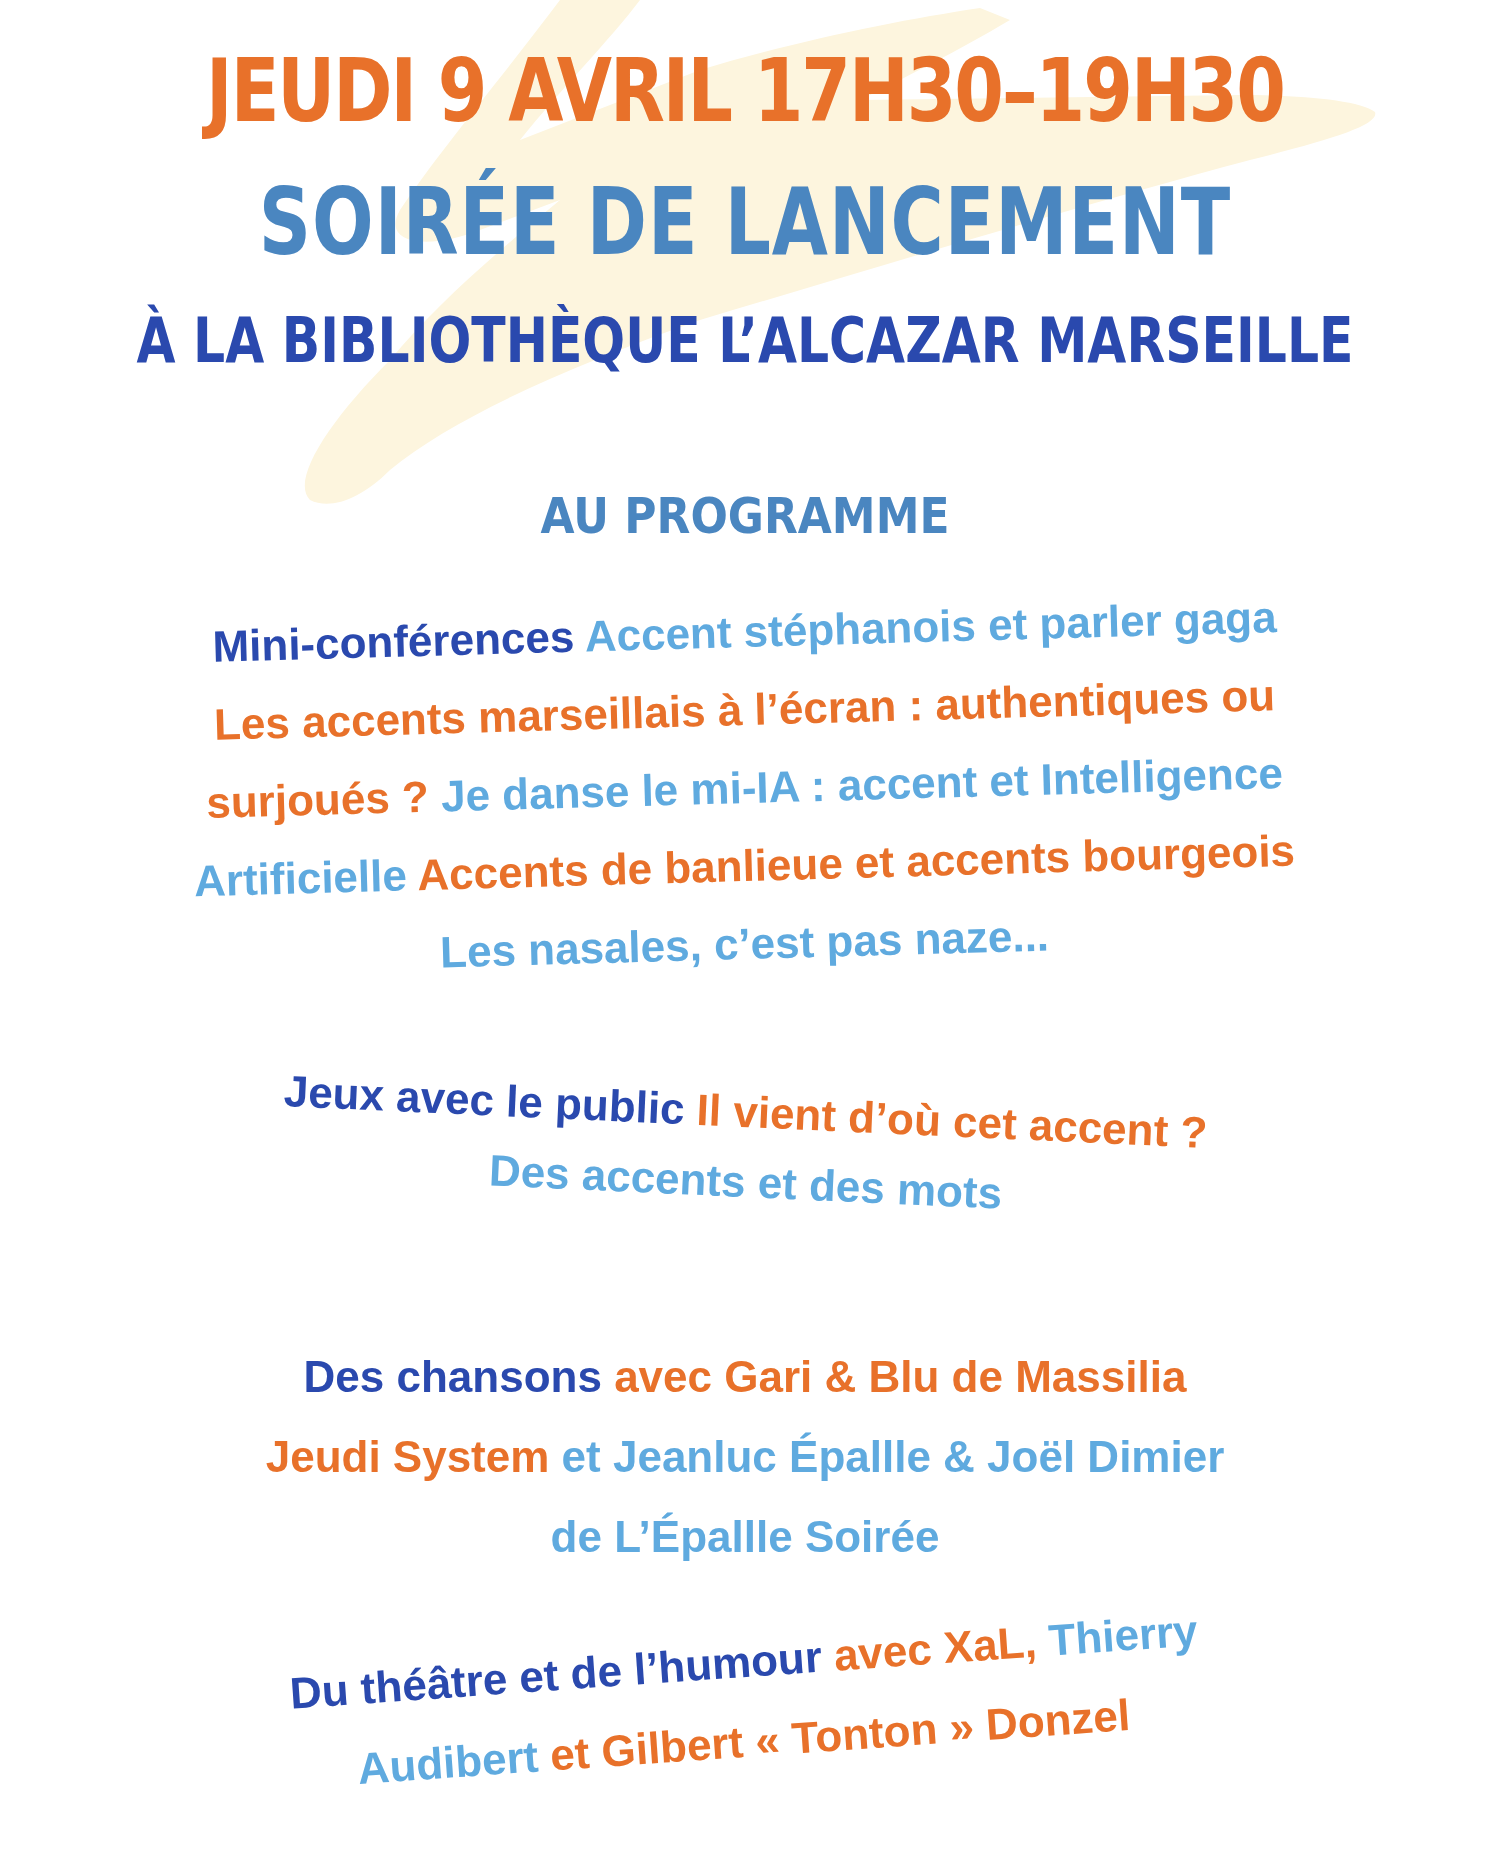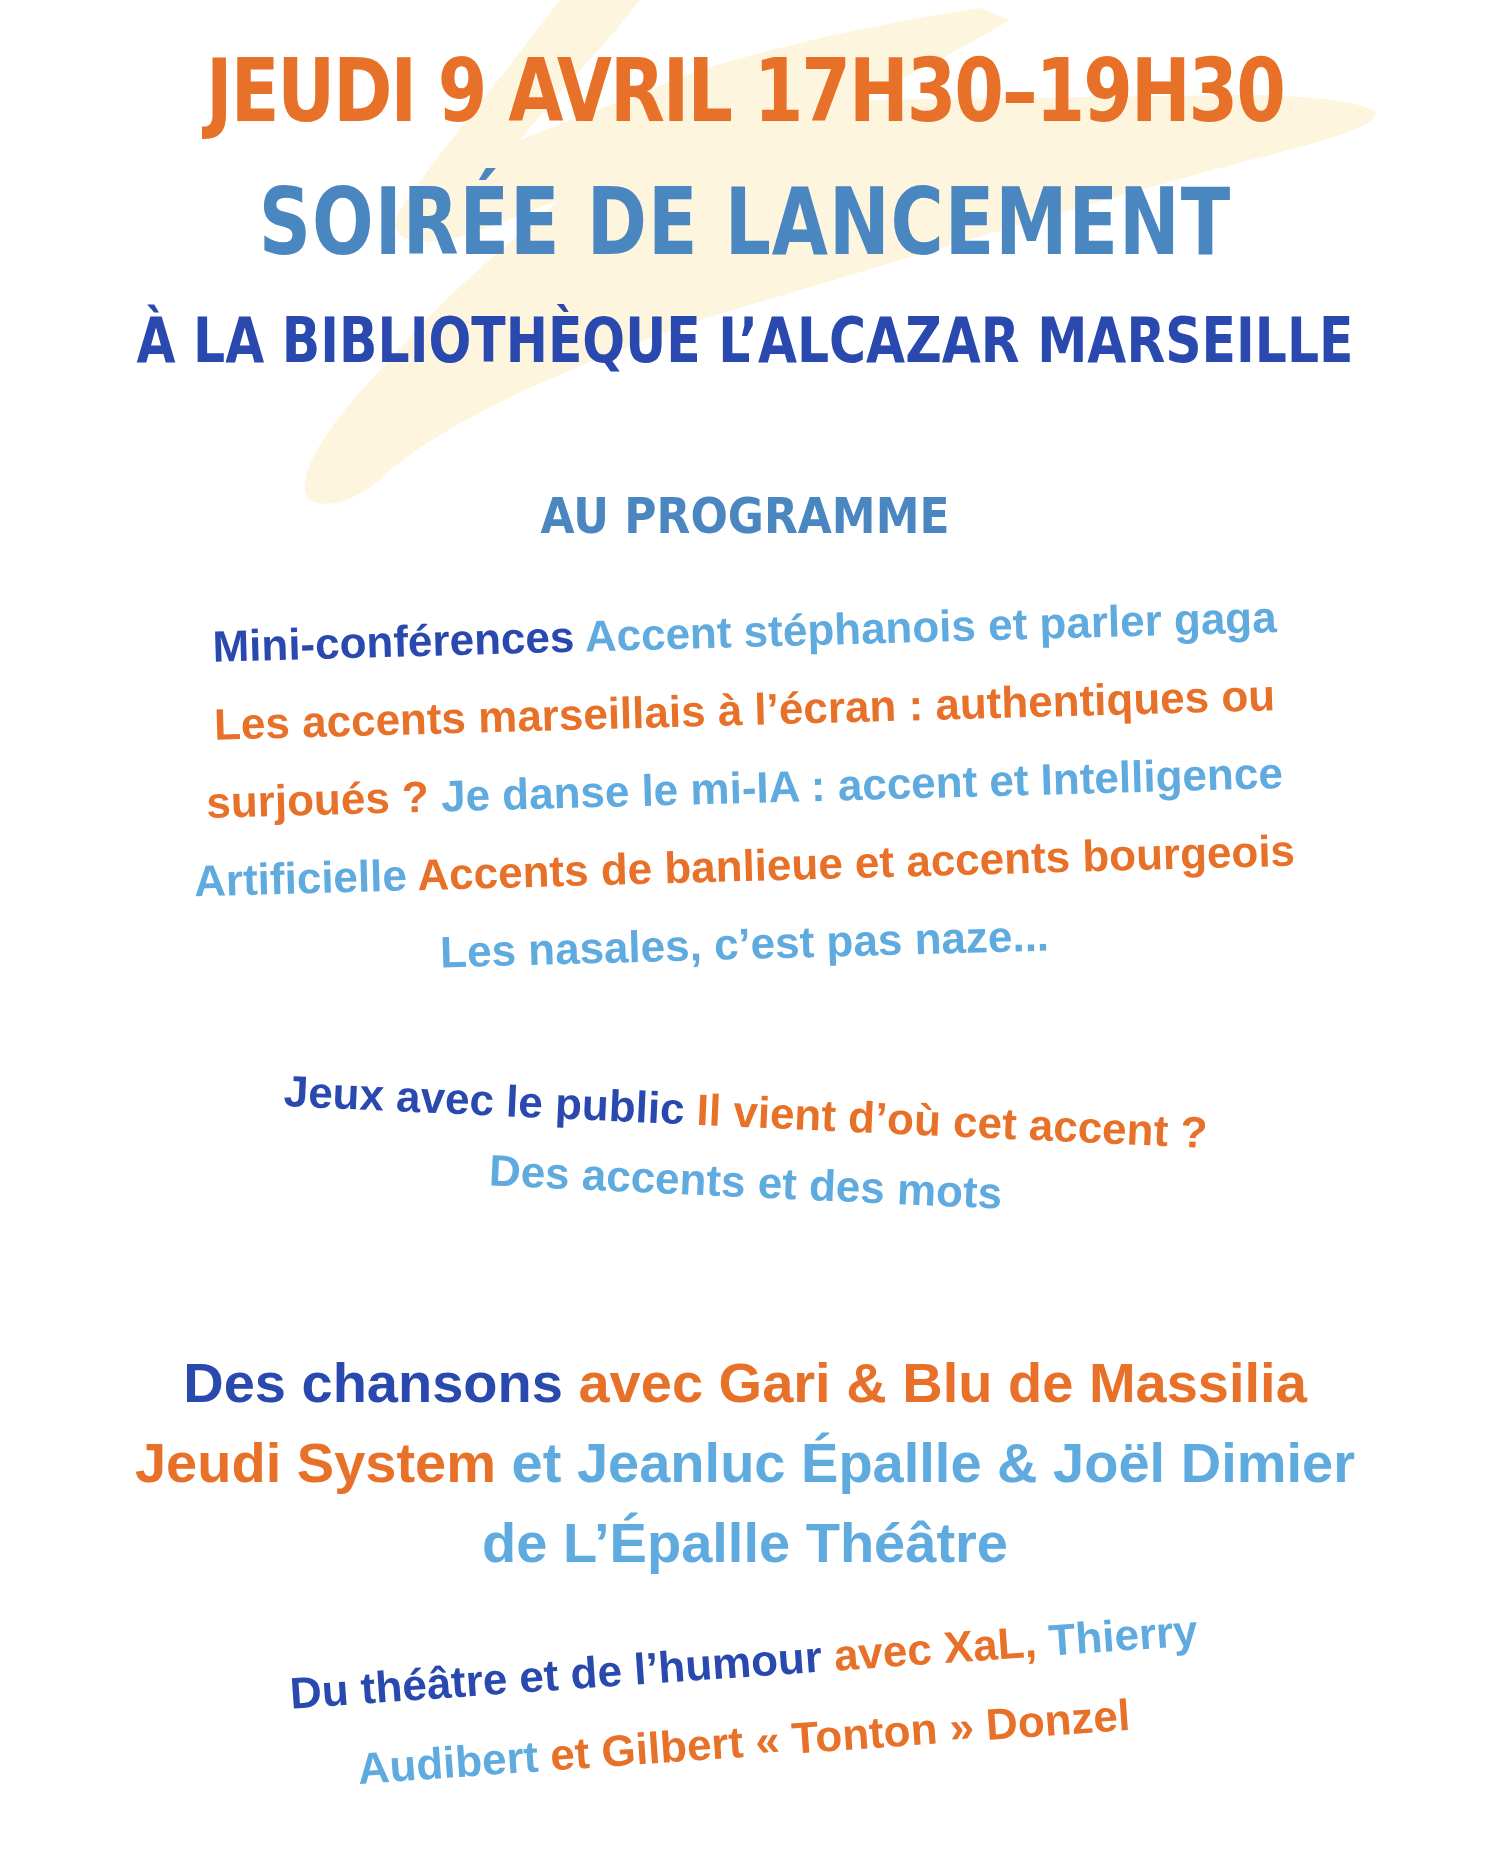--- a/index.html
+++ b/index.html
@@ -76,21 +76,21 @@
     .c-orange { color: #E8712A; }
     .c-light { color: #5FAADF; }
 
     .b-mini { top: 610px; font-size: 44px; }
     .b-mini .line { height: 78px; transform: rotate(-1.6deg); }
 
     .b-jeux { top: 1090px; font-size: 44px; }
     .b-jeux .line1 { height: 70px; transform: rotate(2.6deg); }
     .b-jeux .line2 { height: 70px; transform: rotate(2.6deg); }
 
-    .b-chansons { top: 1355px; font-size: 56px; }
+    .b-chansons { top: 1355px; font-size: 44px; }
     .b-chansons .line { height: 80px; }
 
     .b-theatre { top: 1640px; font-size: 44px; }
     .b-theatre .line { height: 80px; transform: rotate(-4deg); }
   </style>
 </head>
 <body>
 
 <svg class="brush" viewBox="0 0 1490 560" xmlns="http://www.w3.org/2000/svg">
   <path d="M560 0 L640 0 C610 40 560 90 520 140 L700 70 C800 40 900 20 980 8 L1010 20 C960 50 900 80 860 100 L1240 95 C1300 95 1360 100 1375 112 C1380 125 1330 140 1250 160 C1100 200 900 260 700 320 C560 370 450 420 390 470 C360 500 330 510 310 500 C290 480 330 420 390 360 C440 300 500 250 560 200 L480 230 C430 250 380 245 400 210 C440 150 500 80 560 0 Z" fill="#FDF5DE"></path>
@@ -129,21 +129,21 @@
 </div>
 
 <div class="block b-chansons">
   <span class="line">
     <span class="c-dark">Des chansons </span><span class="c-orange">avec Gari &amp; Blu de Massilia</span>
   </span>
   <span class="line">
     <span class="c-orange">Jeudi System </span><span class="c-light">et Jeanluc Épallle &amp; Joël Dimier</span>
   </span>
   <span class="line">
-    <span class="c-light">de L’Épallle Théâtre</span>
+    <span class="c-light">de L’Épallle Soirée</span>
   </span>
 </div>
 
 <div class="block b-theatre">
   <span class="line">
     <span class="c-dark">Du théâtre et de l’humour </span><span class="c-orange">avec XaL, </span><span class="c-light">Thierry</span>
   </span>
   <span class="line">
     <span class="c-light">Audibert </span><span class="c-orange">et Gilbert « Tonton » Donzel</span>
   </span>

